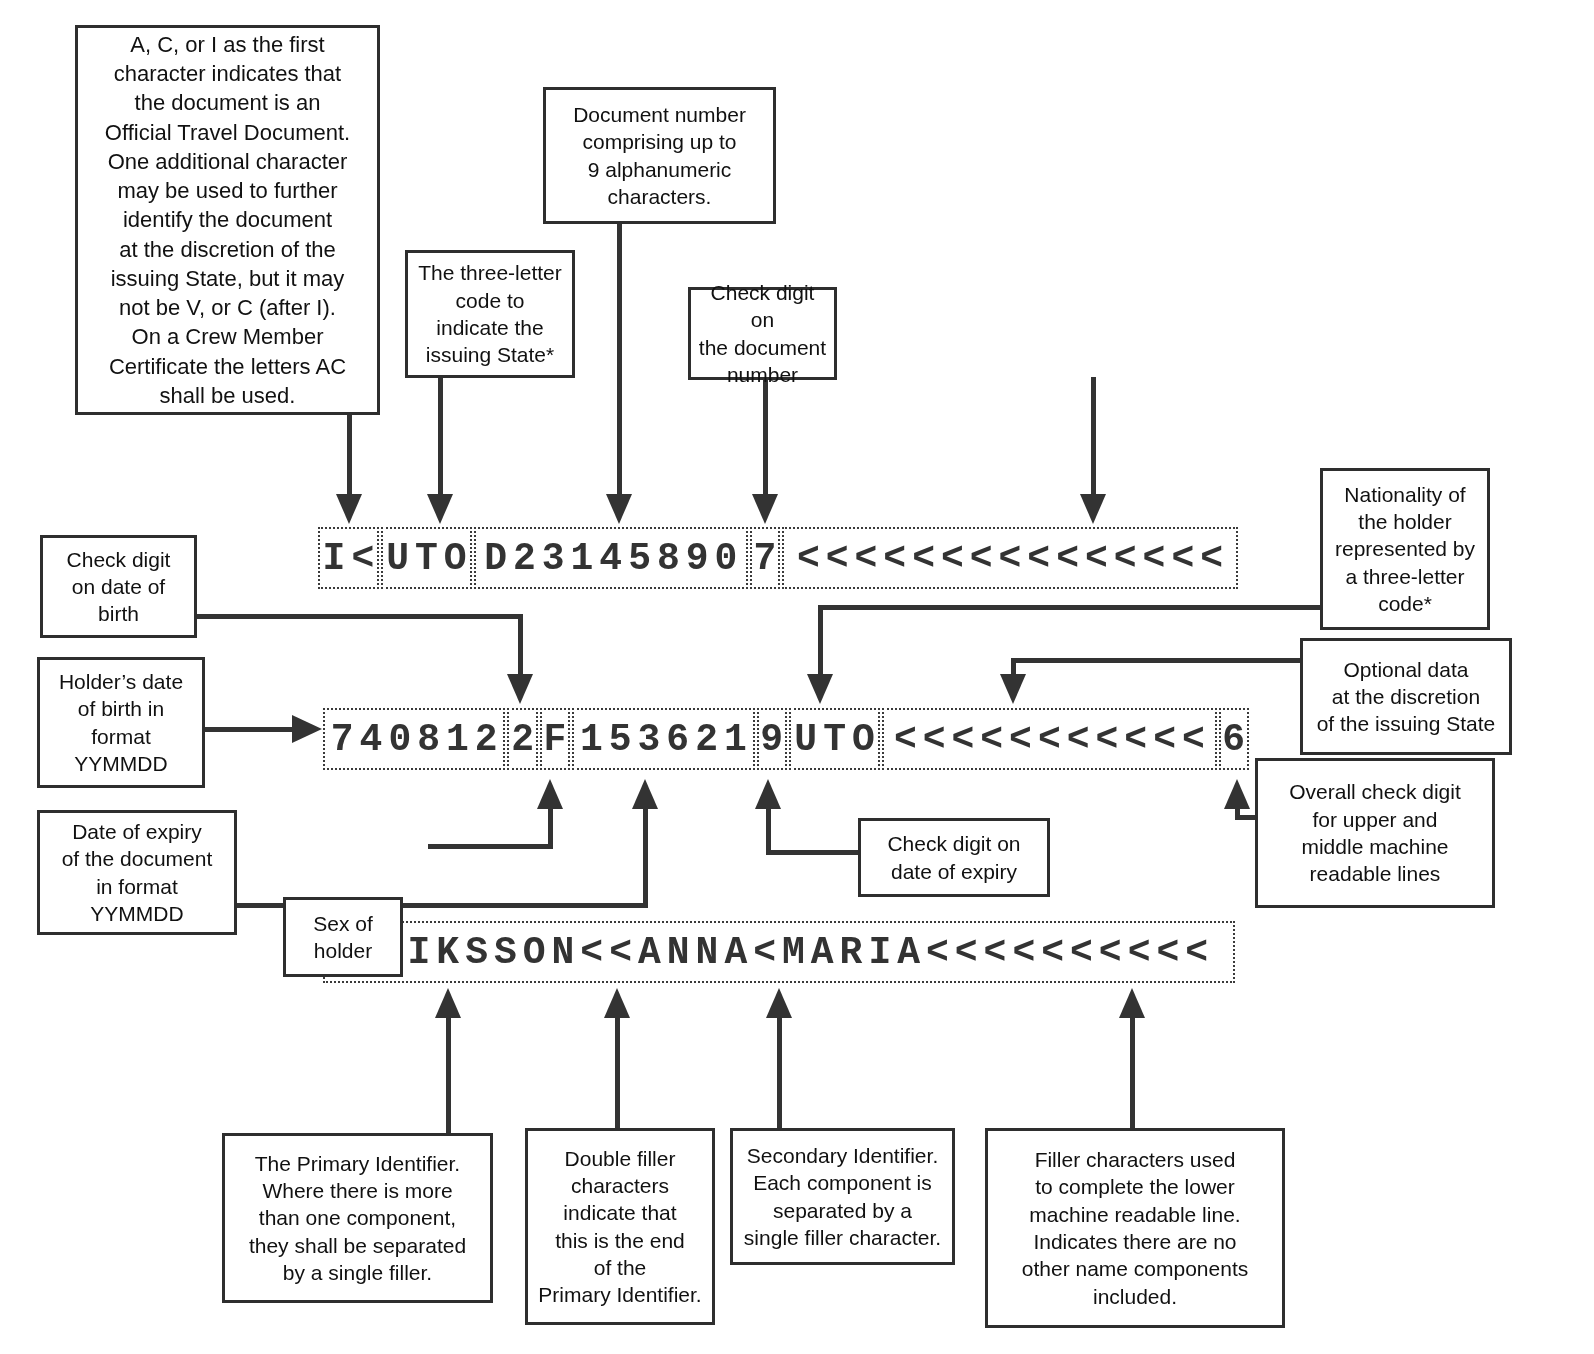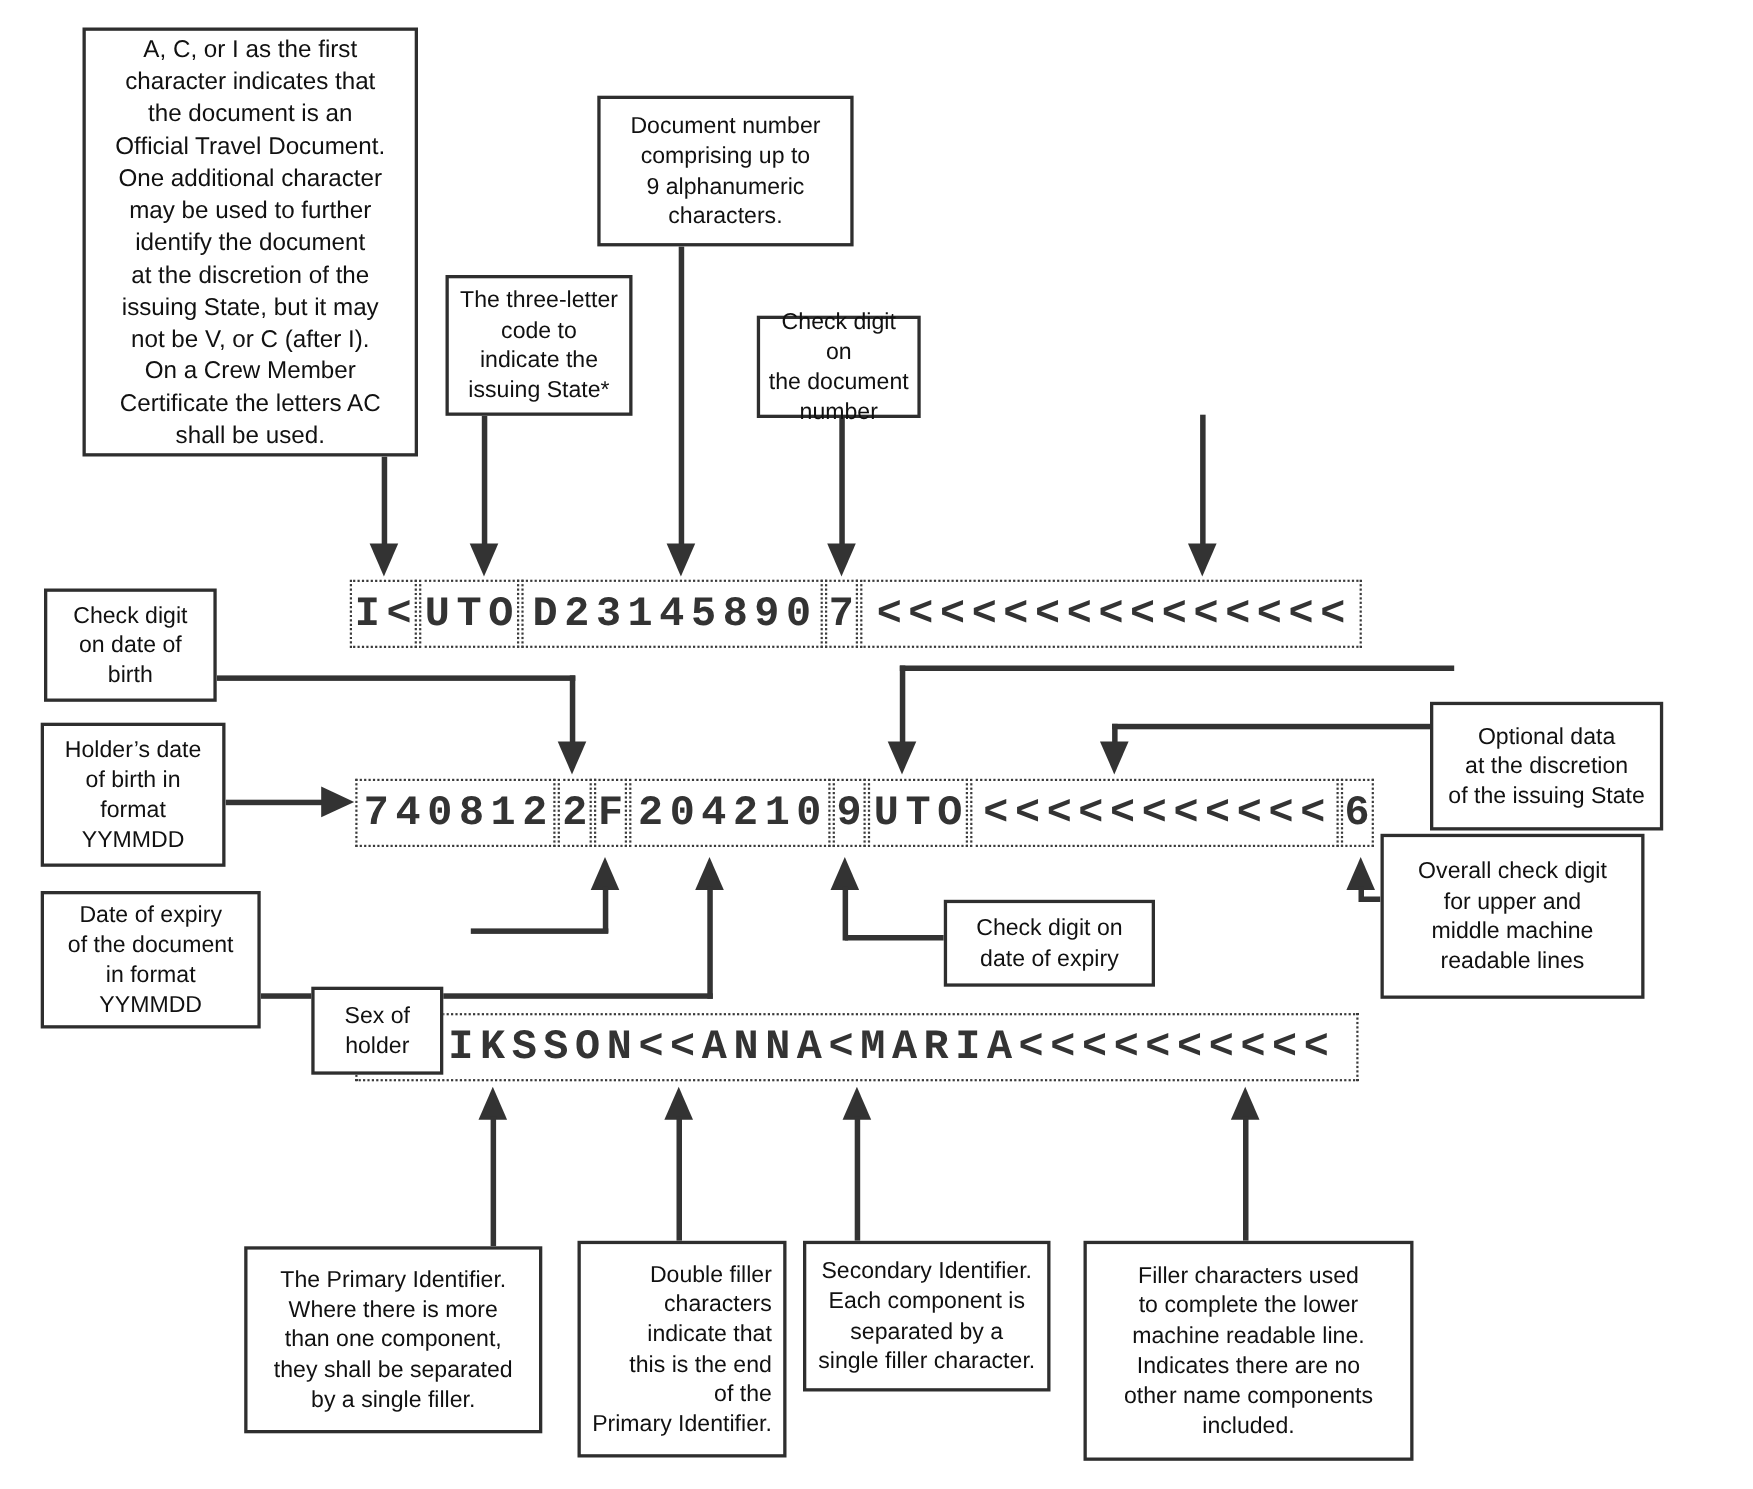--- a/index.html
+++ b/index.html
@@ -35,21 +35,21 @@
   .b-optional-upper {left:1012px;top:245px;  width:365px; height:133px;}
   .b-nationality    {left:1320px;top:468px;  width:170px; height:162px;}
   .b-check-dob      {left:40px;  top:535px;  width:157px; height:103px;}
   .b-dob            {left:37px;  top:657px;  width:168px; height:131px;}
   .b-optional-mid   {left:1300px;top:638px;  width:212px; height:117px;}
   .b-expiry         {left:37px;  top:810px;  width:200px; height:125px;}
   .b-sex            {left:283px; top:856px;  width:120px; height:80px;margin-top:41px;}
   .b-check-expiry   {left:858px; top:818px;  width:192px; height:79px;}
   .b-overall        {left:1255px;top:758px;  width:240px; height:150px;}
   .b-primary        {left:222px; top:1133px; width:271px; height:170px;}
-  .b-double-filler  {left:525px; top:1128px; width:190px; height:197px;text-align:right;}
+  .b-double-filler  {left:525px; top:1128px; width:190px; height:197px;}
   .b-secondary      {left:730px; top:1128px; width:225px; height:137px;}
   .b-lower-filler   {left:985px; top:1128px; width:300px; height:200px;}
 
   
   .mrz-row{
     position:absolute;
     white-space:nowrap;
     z-index:2;
   }
   .r-upper {left:318px; top:527px;}
@@ -105,20 +105,25 @@
 code to
 indicate the
 issuing State*</div>
   <div class="callout b-doc-number">Document number
 comprising up to
 9 alphanumeric
 characters.</div>
   <div class="callout b-check-docnum">Check digit on
 the document
 number</div>
+  <div class="callout b-nationality">Nationality of
+the holder
+represented by
+a three-letter
+code*</div>
   <div class="callout b-check-dob">Check digit
 on date of
 birth</div>
   <div class="callout b-dob">Holder’s date
 of birth in
 format
 YYMMDD</div>
   <div class="callout b-optional-mid">Optional data
 at the discretion
 of the issuing State</div>
@@ -167,21 +172,21 @@
       </div><div class="mrz-cell" style="width: 456px;">
         <span>&lt;&lt;&lt;&lt;&lt;&lt;&lt;&lt;&lt;&lt;&lt;&lt;&lt;&lt;&lt;</span>
       </div></div>
   <div class="mrz-row r-middle"><div class="mrz-cell" style="width: 182.4px;">
         <span>740812</span>
       </div><div class="mrz-cell" style="width: 30.4px;">
         <span>2</span>
       </div><div class="mrz-cell" style="width: 30.4px;">
         <span>F</span>
       </div><div class="mrz-cell" style="width: 182.4px;">
-        <span>204210</span>
+        <span>153621</span>
       </div><div class="mrz-cell" style="width: 30.4px;">
         <span>9</span>
       </div><div class="mrz-cell" style="width: 91.2px;">
         <span>UTO</span>
       </div><div class="mrz-cell" style="width: 334.4px;">
         <span>&lt;&lt;&lt;&lt;&lt;&lt;&lt;&lt;&lt;&lt;&lt;</span>
       </div><div class="mrz-cell" style="width: 30.4px;">
         <span>6</span>
       </div></div>
   <div class="mrz-row r-lower"><div class="mrz-cell" style="width: 912px;">

